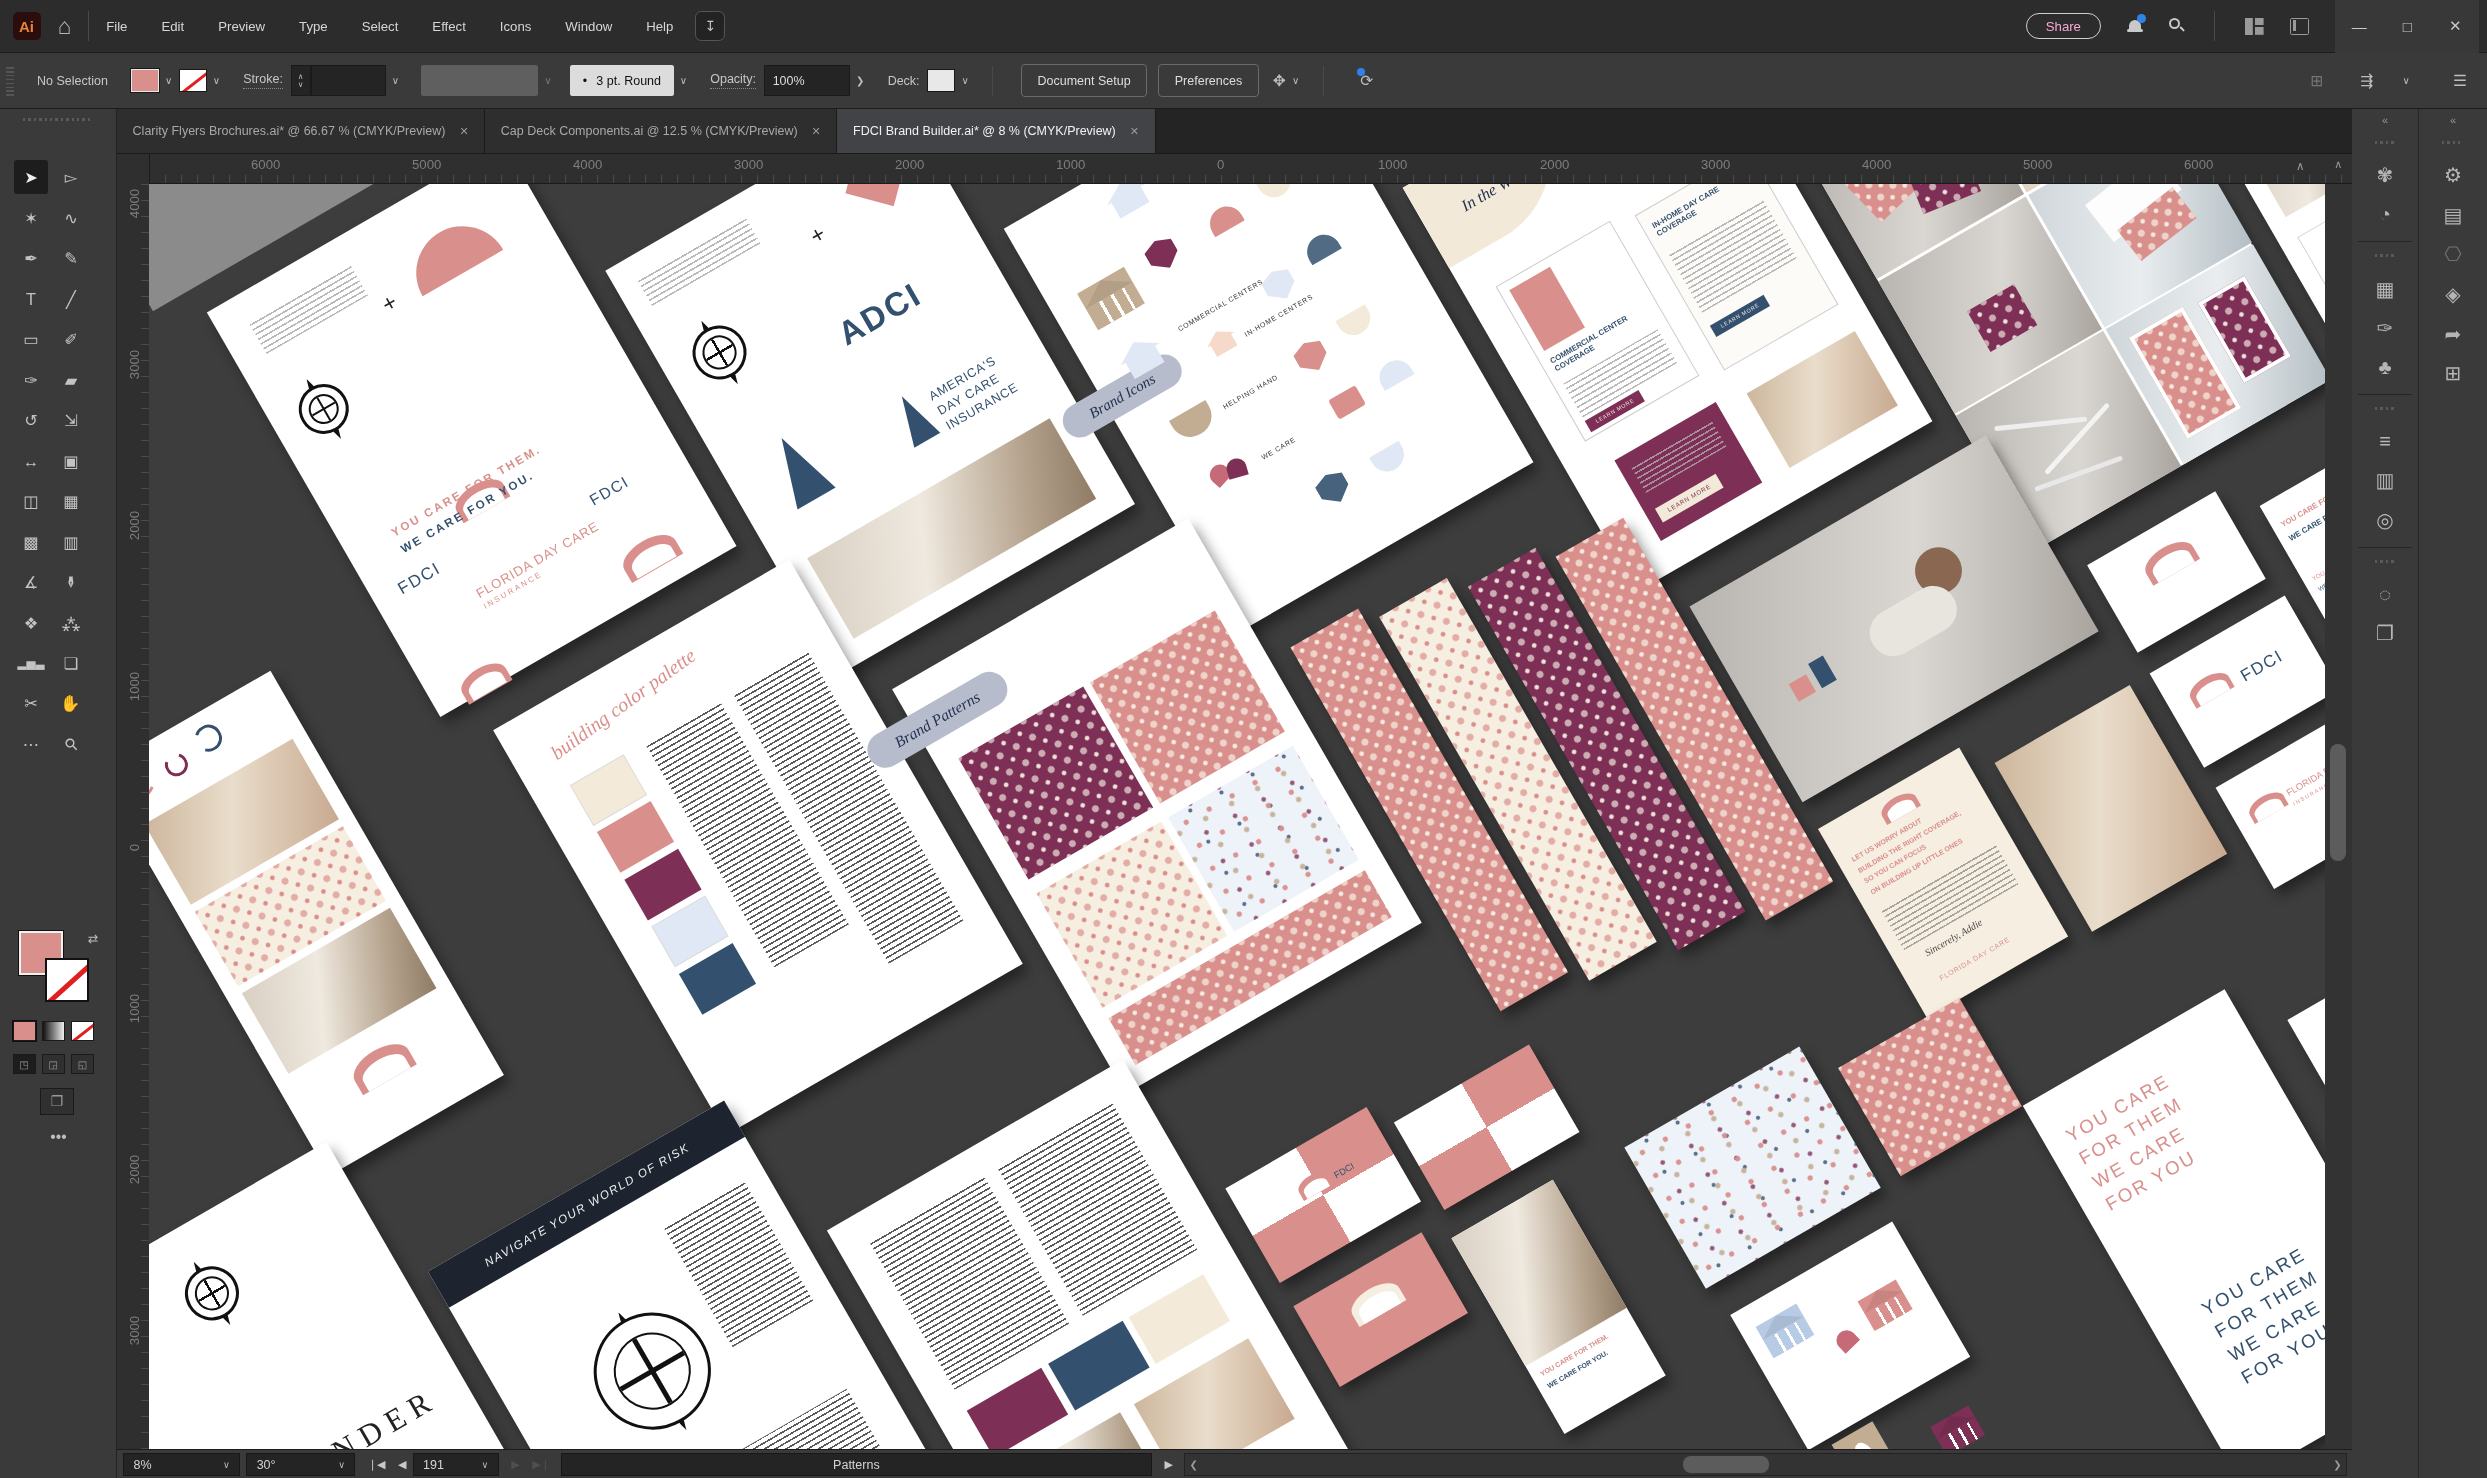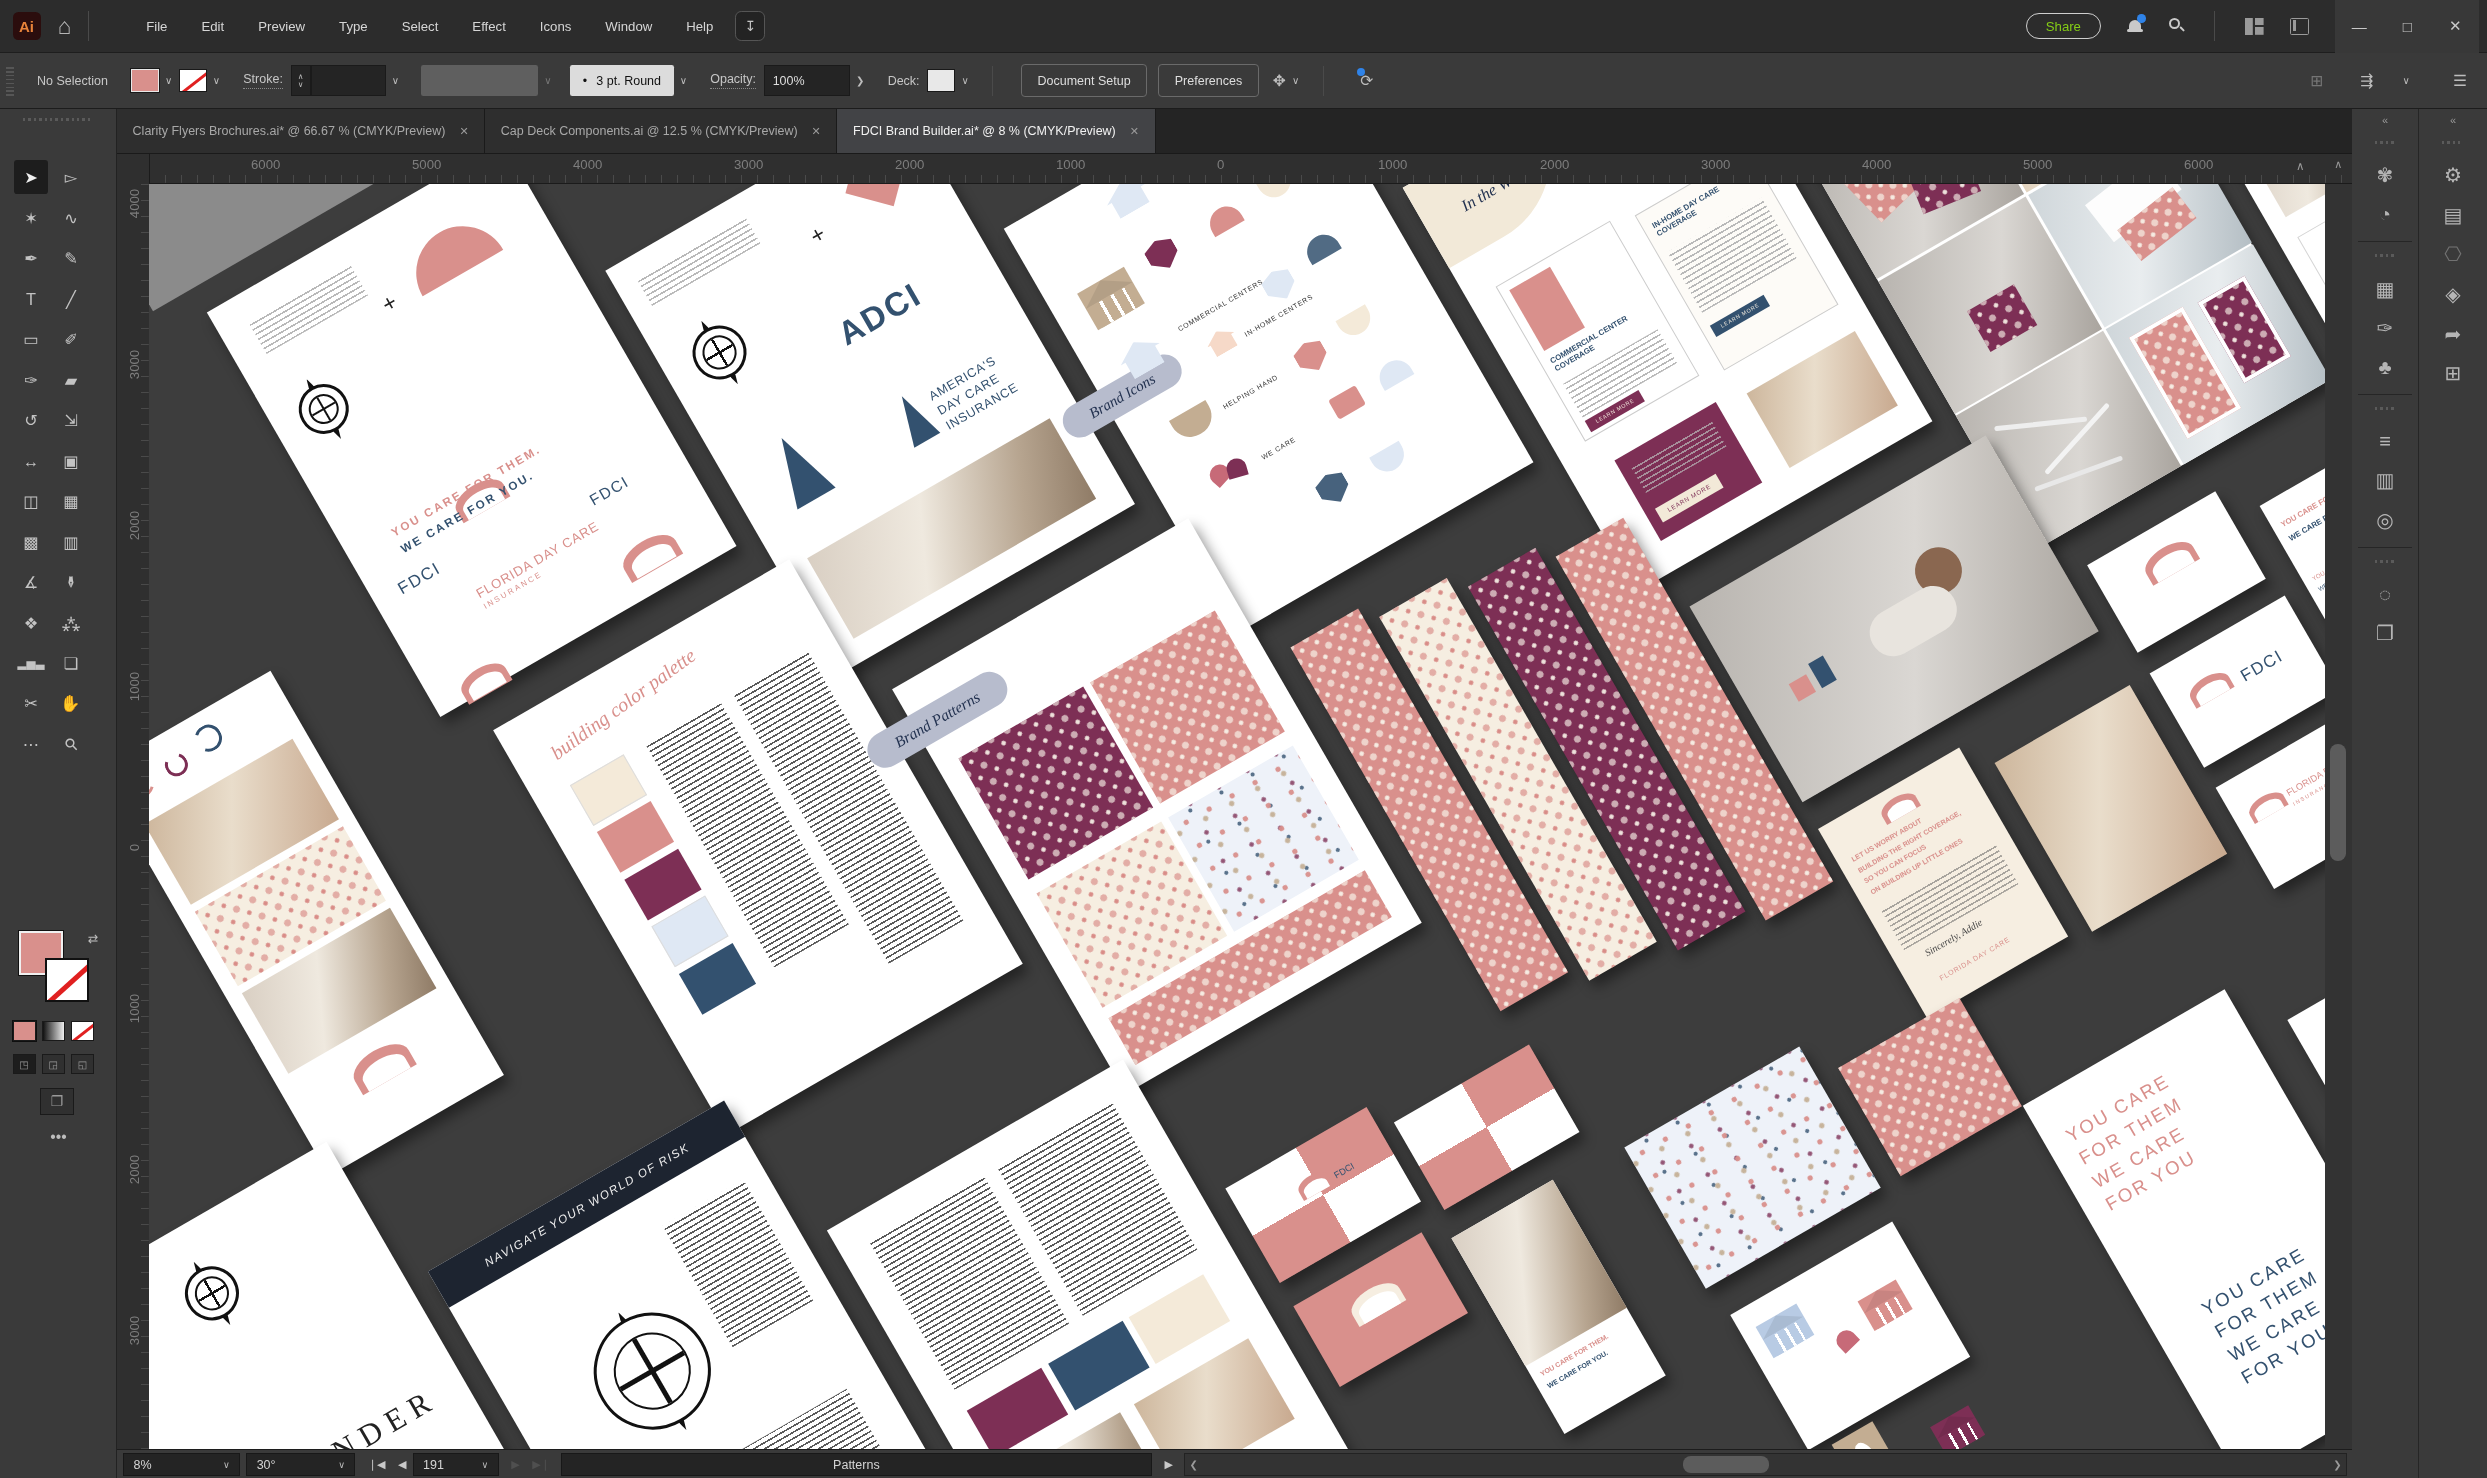--- a/index.html
+++ b/index.html
@@ -7,26 +7,26 @@
     font-family:"Liberation Sans", sans-serif; color:#cfcfcf; }
   .abs { position:absolute; }
 
   
   #app-bar { position:absolute; left:0; top:0; width:2487px; height:53px; background:#2c2c2c;
     display:flex; align-items:center; border-bottom:0.8px solid #1e1e1e; }
   #ai-logo { width:28px; height:28px; margin-left:12.5px; background:#2b0d0d; border-radius:5.4px;
     color:#e8833a; font-weight:bold; font-size:15px; display:flex; align-items:center; justify-content:center; }
   .home-glyph { font-size:23px; color:#b5b5b5; margin-left:17px; }
   .vdiv { width:0.8px; height:30px; background:#4a4a4a; margin:0 17px; }
-  #menus { display:flex; gap:34px; font-size:13.2px; color:#d6d6d6;margin-left:40px; }
+  #menus { display:flex; gap:34px; font-size:13.2px; color:#d6d6d6; }
   #menus span { cursor:default; }
   #discover-box { width:30px; height:30px; border:0.8px solid #555; border-radius:6.2px; margin-left:22px;
     display:flex; align-items:center; justify-content:center; color:#c5c5c5; font-size:14px; background:#232323; }
   #appbar-right { margin-left:auto; display:flex; align-items:center; gap:26.5px; padding-right:7.8px; }
-  #share-btn { border:1.6px solid #cfcfcf; border-radius:17px; padding:4.7px 18.7px; font-size:13.2px; color:#84cc16; }
+  #share-btn { border:1.6px solid #cfcfcf; border-radius:17px; padding:4.7px 18.7px; font-size:13.2px; color:#f9a8d4; }
   .bell { position:relative; width:15.6px; height:15.6px; }
   .bell .cup { position:absolute; left:1.6px; top:1.6px; width:12.5px; height:10px; background:#c9c9c9;
     border-radius:6.2px 6.2px 1.6px 1.6px; }
   .bell .base { position:absolute; left:0; top:11px; width:15.6px; height:2.3px; background:#c9c9c9; border-radius:1.6px; }
   .bell .dot { position:absolute; right:-3.1px; top:-3.9px; width:8.6px; height:8.6px; background:#2f83e8; border-radius:50%; }
   .mag { position:relative; width:15.6px; height:15.6px; }
   .mag .lens { position:absolute; left:0; top:0; width:11px; height:11px; border:2.3px solid #c9c9c9; border-radius:50%; }
   .mag .tail { position:absolute; left:10px; top:10px; width:6.2px; height:2.3px; background:#c9c9c9;
     transform:rotate(45deg); border-radius:1.6px; }
   .ws-icon, .panel-icon { width:18.7px; height:17px; }

